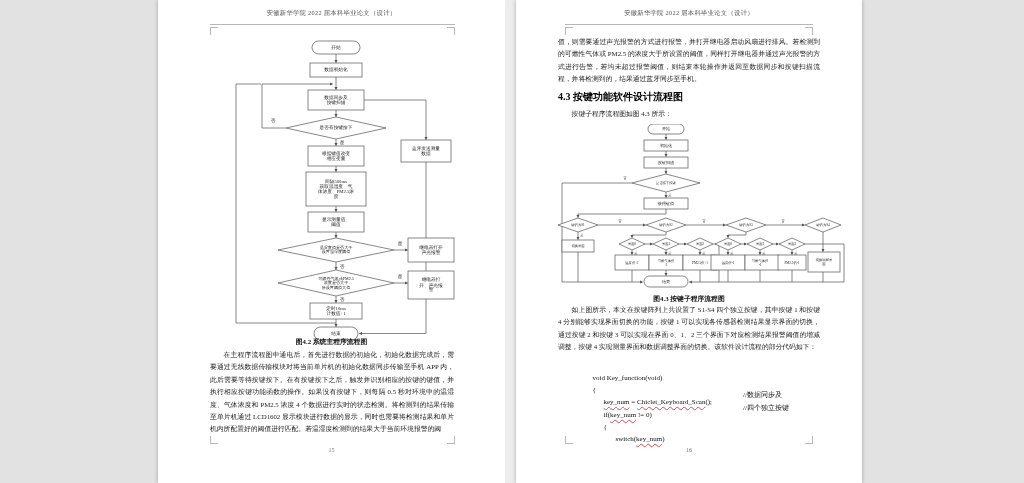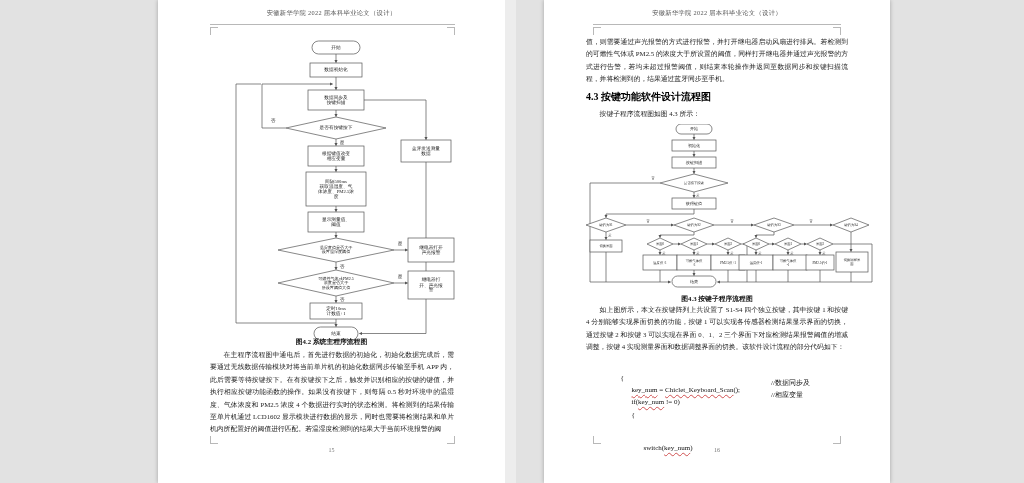--- a/index.html
+++ b/index.html
@@ -123,21 +123,21 @@
     <div class="fl" style="left:120px;top:293.5px;">结束</div>
   </div>
 
   <div class="caption" style="top:337px;">图4.2 系统主程序流程图</div>
   <div class="para indent" style="left:52px;width:244px;top:349px;">在主程序流程图中通电后，首先进行数据的初始化，初始化数据完成后，需要通过无线数据传输模块对将当前单片机的初始化数据同步传输至手机 APP 内，此后需要等待按键按下。在有按键按下之后，触发并识别相应的按键的键值，并执行相应按键功能函数的操作。如果没有按键下，则每隔 0.5 秒对环境中的温湿度、气体浓度和 PM2.5 浓度 4 个数据进行实时的状态检测。将检测到的结果传输至单片机通过 LCD1602 显示模块进行数据的显示，同时也需要将检测结果和单片机内所配置好的阈值进行匹配。若温湿度检测到的结果大于当前环境报警的阈</div>
   <div class="pageno">15</div>
 </div>
 
 <div id="page-gap" style="left:505px;width:11px;"></div>
 
-<div class="page" id="pgR" style="left:544px;width:346px;">
+<div class="page" id="pgR" style="left:516px;width:346px;">
   <div class="hdr">安徽新华学院 2022 届本科毕业论文（设计）</div>
   <div class="hrule" style="left:49px;right:49px;"></div>
   <div class="cmark tl" style="left:49px;top:27px;"></div>
   <div class="cmark tr" style="right:49px;top:27px;"></div>
   <div class="cmark bl" style="left:49px;top:436px;"></div>
   <div class="cmark br" style="right:49px;top:436px;"></div>
 
   <div class="para" style="left:42px;width:262px;top:36px;">值，则需要通过声光报警的方式进行报警，并打开继电器启动风扇进行排风。若检测到的可燃性气体或 PM2.5 的浓度大于所设置的阈值，同样打开继电器并通过声光报警的方式进行告警，若均未超过报警阈值，则结束本轮操作并返回至数据同步和按键扫描流程，并将检测到的，结果通过蓝牙同步至手机。</div>
   <div class="h2" style="left:42px;top:90px;">4.3 按键功能软件设计流程图</div>
   <div class="para" style="left:42px;width:262px;top:108px;text-indent:2em;">按键子程序流程图如图 4.3 所示：</div>
@@ -247,32 +247,35 @@
     <div class="fs" style="left:286px;top:138px;">切换调整界
 面</div>
     <div class="fm" style="left:128px;top:157.5px;">结束</div>
   </div>
 
   <div class="caption" style="top:294px;">图4.3 按键子程序流程图</div>
   <div class="para indent" style="left:42px;width:262px;top:304px;">如上图所示，本文在按键阵列上共设置了 S1-S4 四个独立按键，其中按键 1 和按键 4 分别能够实现界面切换的功能，按键 1 可以实现各传感器检测结果显示界面的切换，通过按键 2 和按键 3 可以实现在界面 0、1、2 三个界面下对应检测结果报警阈值的增减调整，按键 4 实现测量界面和数据调整界面的切换。该软件设计流程的部分代码如下：</div>
 
   <div class="code" style="left:52px;top:366px;width:262px;">
     <div class="cl" style="padding-left:14px;">
+      <span>void Key_function(void)</span>
+    </div>
+    <div class="cl" style="padding-left:14px;">
       <span>{</span>
     </div>
     <div class="cl" style="padding-left:25px;">
       <span class="sq">key_num</span><span> = </span><span class="sq">Chiclet_Keyboard_Scan</span><span>();</span>
       <span class="cc">//数据同步及</span>
     </div>
     <div class="cl" style="padding-left:25px;">
       <span>if(</span><span class="sq">key_num</span><span> != 0)</span>
-      <span class="cc">//相应变量</span>
+      <span class="cc">//四个独立按键</span>
     </div>
     <div class="cl" style="padding-left:25px;">
       <span>{</span>
     </div>
-    <div class="cl" style="padding-left:37px;margin-top:21px;">
+    <div class="cl" style="padding-left:37px;">
       <span>switch(</span><span class="sq">key_num</span><span>)</span>
     </div>
   </div>
 
   <div class="pageno" style="bottom:30px;">16</div>
 </div>
 
 </body></html>

